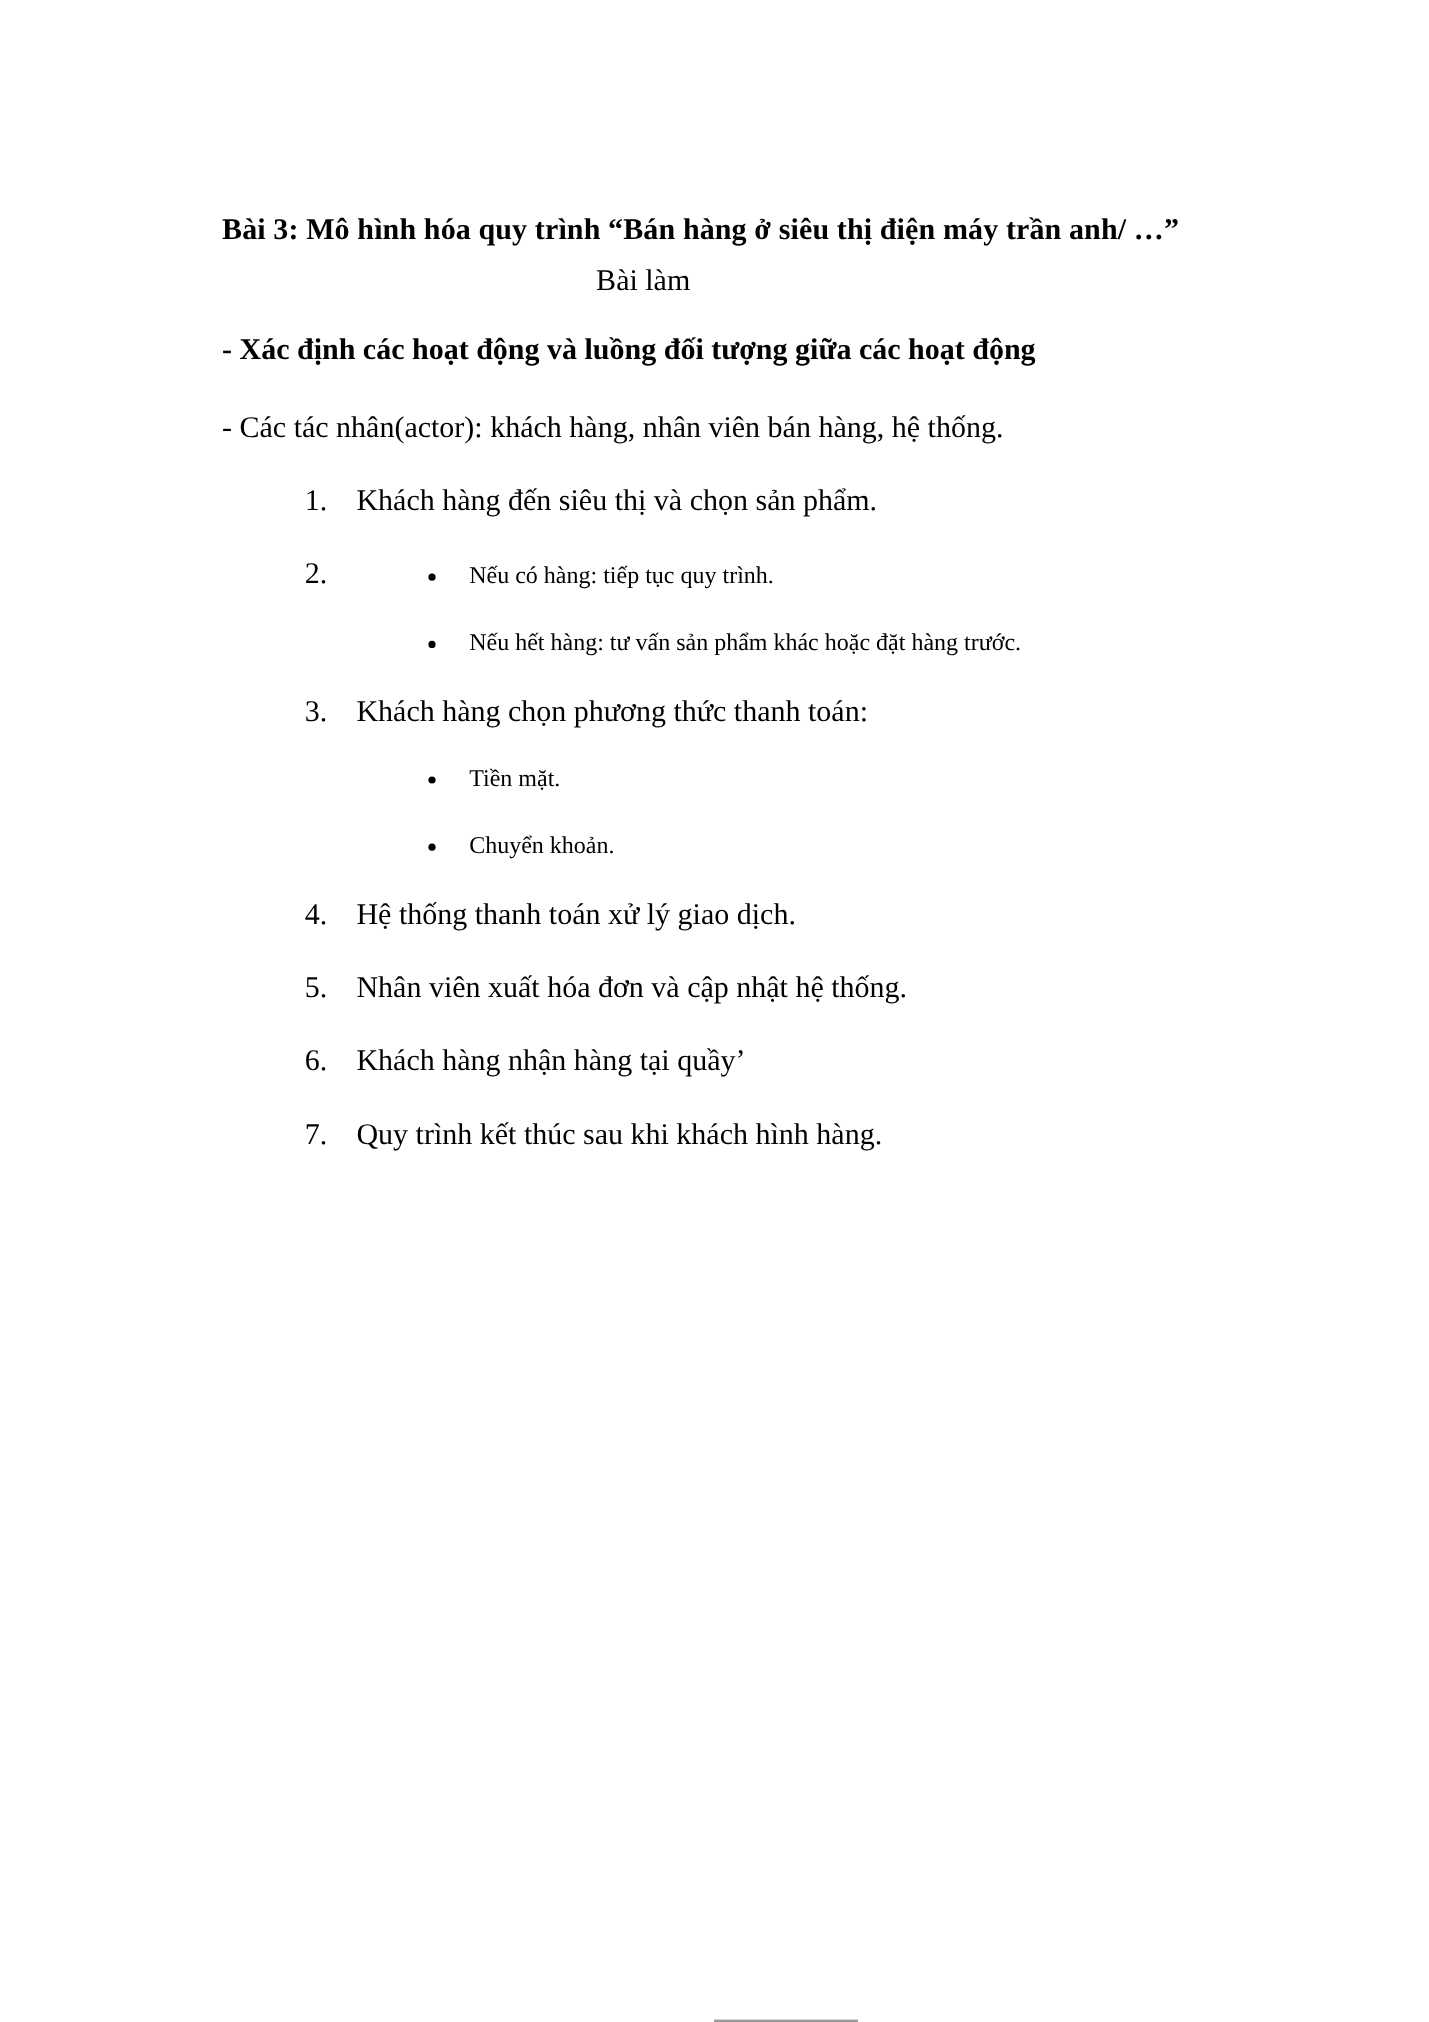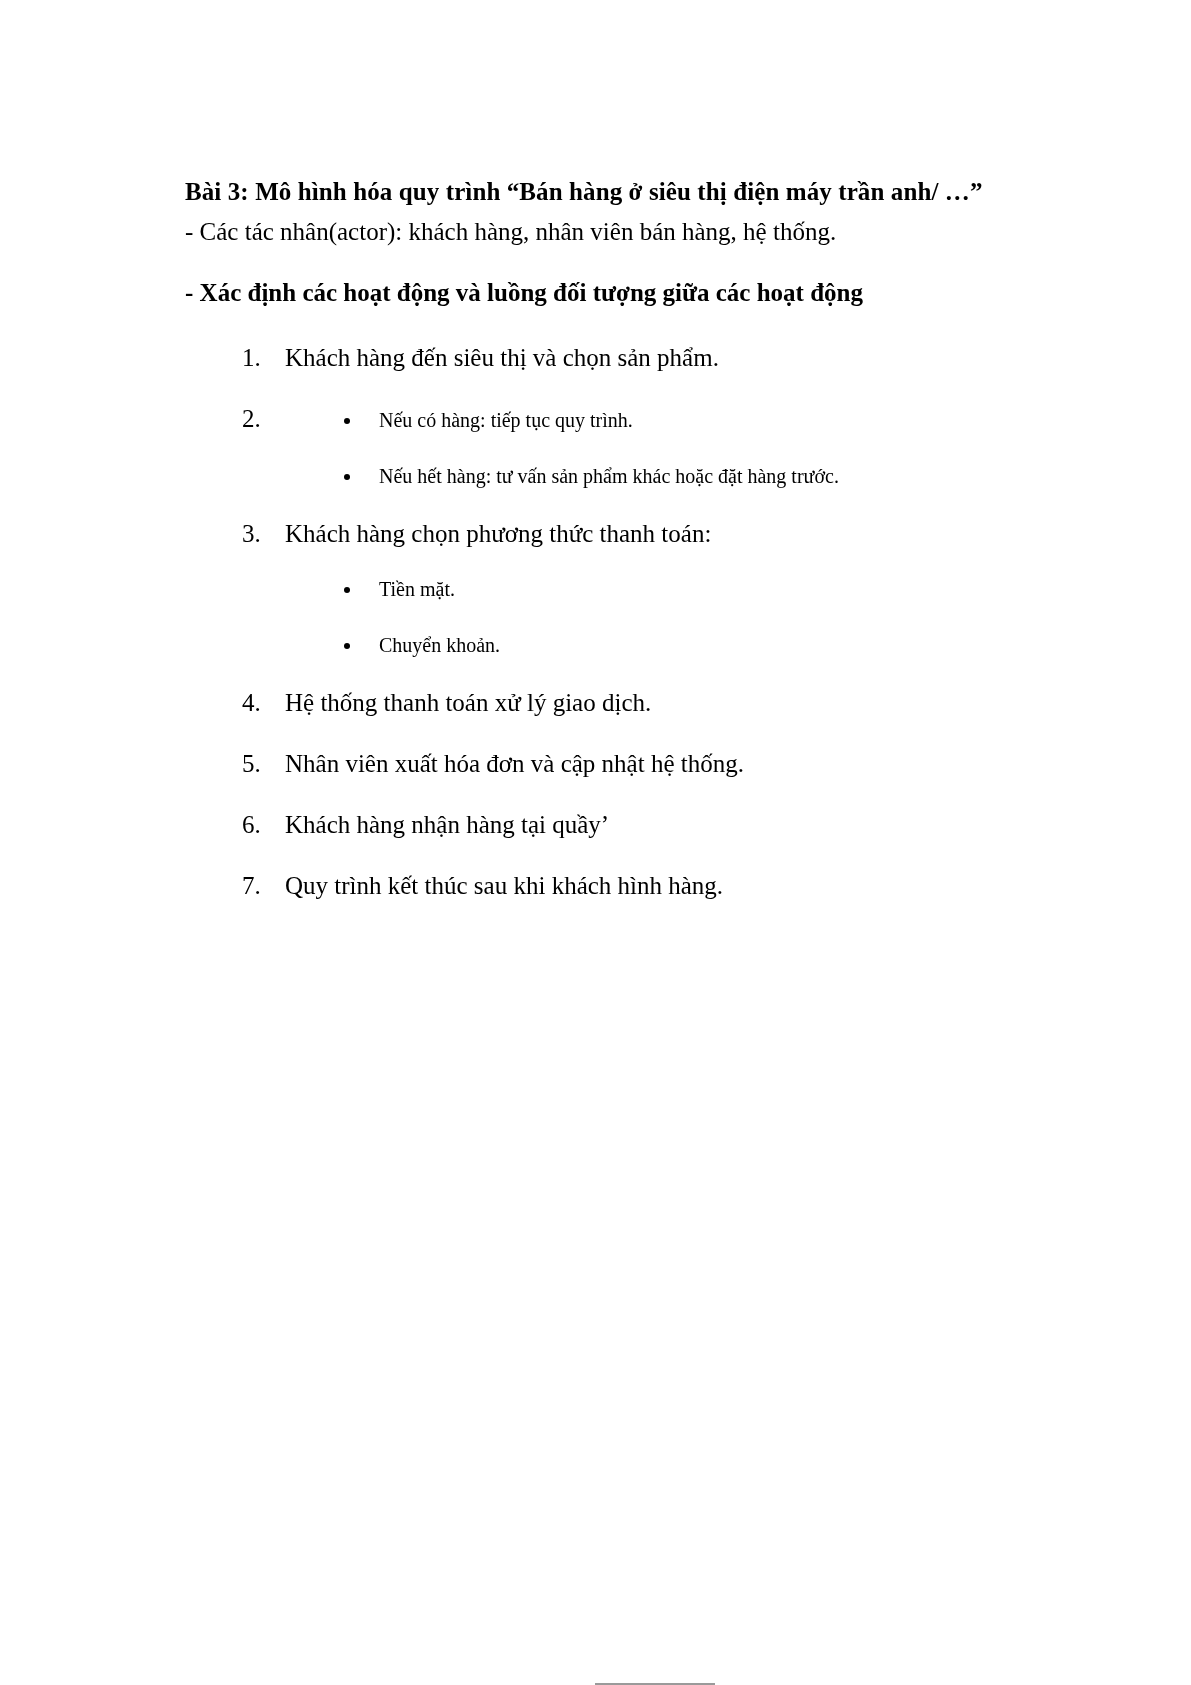--- a/index.html
+++ b/index.html
@@ -42,21 +42,21 @@
     line-height: 1.4;
     margin: 0 0 26px 0;
   }
   .para.bold {
     font-weight: bold;
     margin-left: 0px;
     margin-bottom: 30px;
   }
   ol.steps {
     list-style: decimal;
-    margin: 4px;
+    margin: 16px;
     padding-left: 78px;
     font-size: 25px;
   }
   ol.steps > li {
     line-height: 1.4;
     margin-bottom: 26px;
     padding-left: 18px;
   }
   ul.subs {
     list-style: disc;
@@ -81,24 +81,25 @@
     background: #9a9a9a;
   }
 </style>
 </head>
 <body>
 
 <div class="page">
 
   <h1 class="doc-title">Bài 3: Mô hình hóa quy trình “Bán hàng ở siêu thị điện máy trần anh/ …”</h1>
 
+  <div class="centered-line">Bài làm</div>
+
+  <p class="para bold">- Xác định các hoạt động và luồng đối tượng giữa các hoạt động</p>
 
   <p class="para">- Các tác nhân(actor): khách hàng, nhân viên bán hàng, hệ thống.</p>
-
-  <p class="para bold">- Xác định các hoạt động và luồng đối tượng giữa các hoạt động</p>
 
   <ol class="steps">
 
     <li>
       <span>Khách hàng đến siêu thị và chọn sản phẩm.</span>
     </li>
 
     <li>
       <ul class="subs">
         <li>

